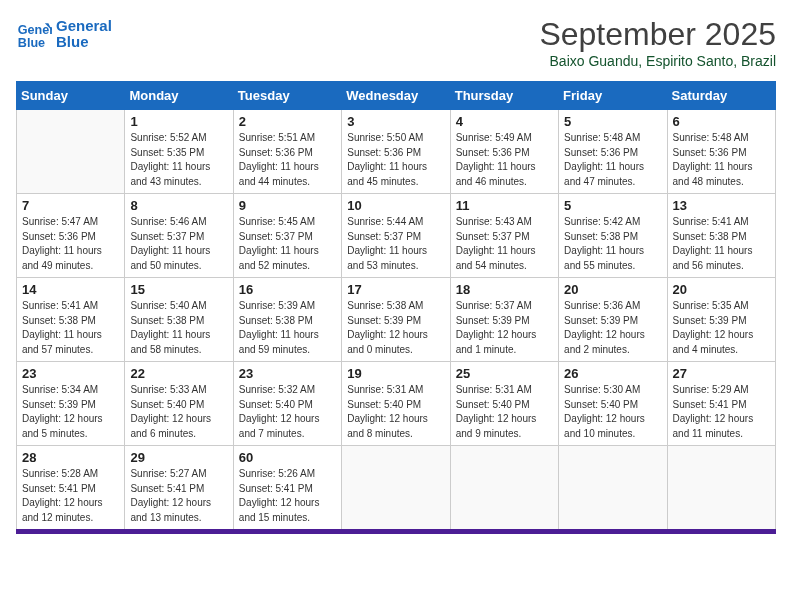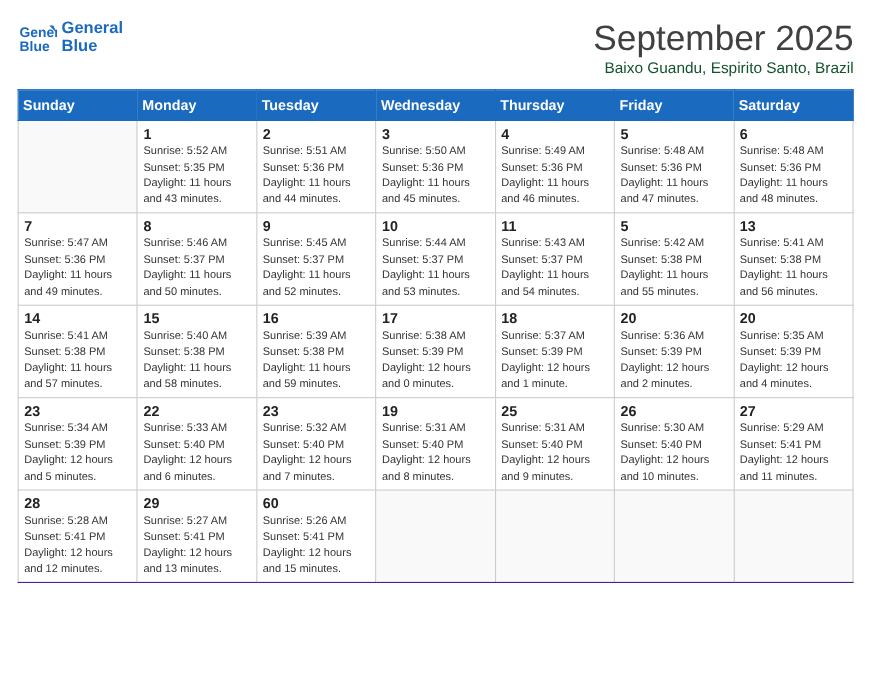--- a/index.html
+++ b/index.html
@@ -66,21 +66,21 @@
       color: #222;
       display: block;
       margin-bottom: 2px;
     }
     .cell-info {
       font-size: 10px;
       line-height: 1.45;
       color: #333;
     }
     .empty { background: #f9f9f9; }
-    tr:last-child td { border-bottom: 1px solid #4c1d95; margin-top: 34px; }
+    tr:last-child td { border-bottom: 5px solid #4c1d95; margin-top: 34px; }
   </style>
 </head>
 <body>
 
 <div class="header">
   <div class="logo">
     <svg class="logo-icon" viewBox="0 0 40 40">
       <text x="2" y="20" font-size="14" font-weight="bold" fill="#1a6abf">General</text>
       <text x="2" y="34" font-size="14" font-weight="bold" fill="#1a6abf">Blue</text>
       <polygon points="32,8 40,16 36,8" fill="#1a6abf"></polygon>

